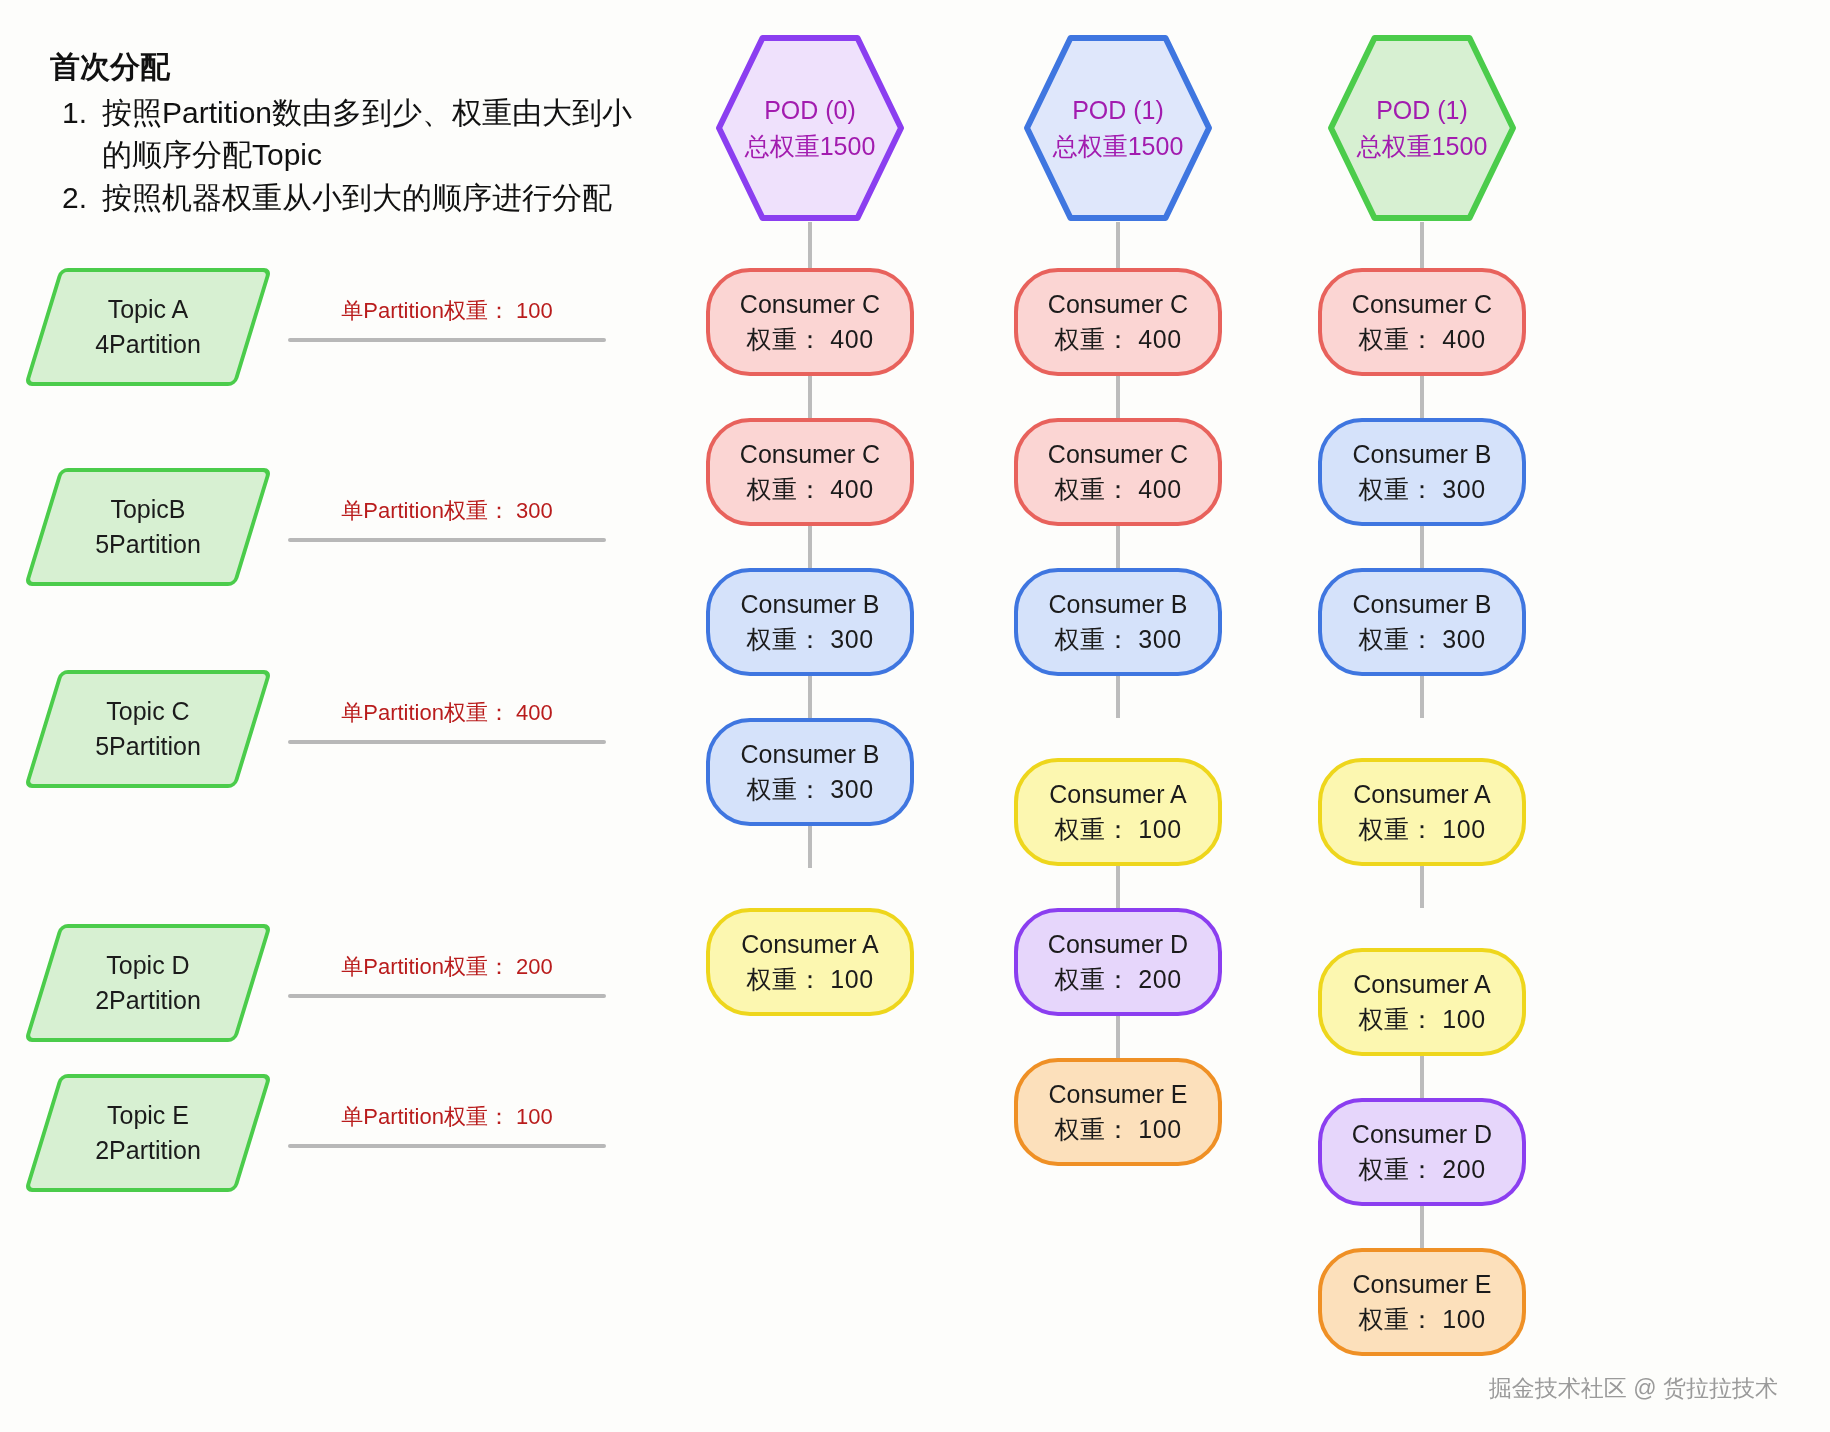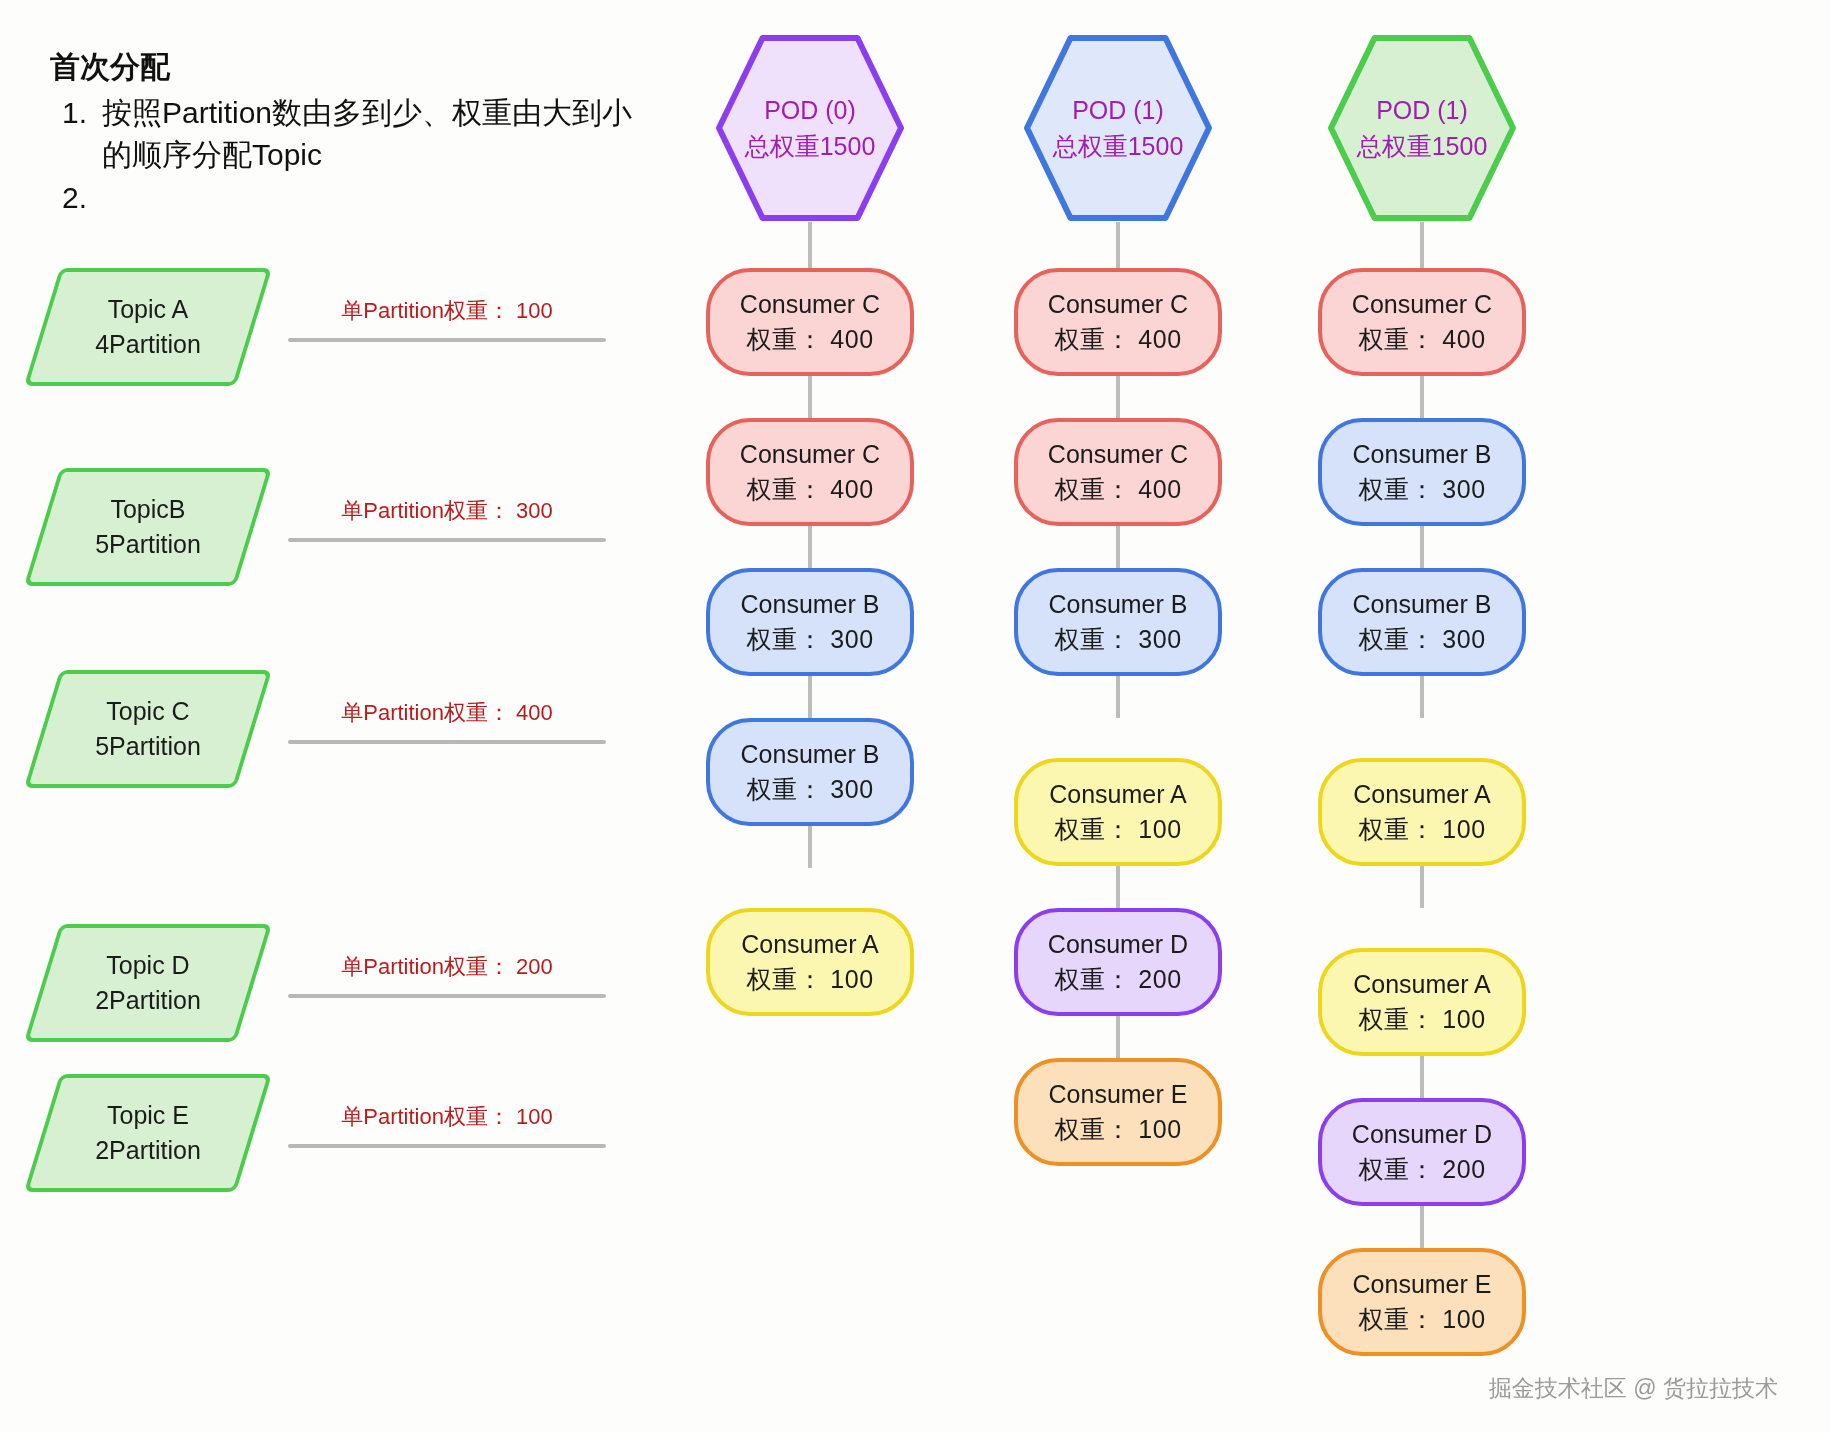--- a/index.html
+++ b/index.html
@@ -116,20 +116,21 @@
   <div id="legend-block">
     <div id="legend-title">首次分配</div>
     <ul id="legend-list">
       <li>
         <span class="num">1.</span>
         <span>按照Partition数由多到少、权重由大到小</span>
         <span class="l2">的顺序分配Topic</span>
       </li>
       <li>
         <span class="num">2.</span>
+        <span>按照机器权重从小到大的顺序进行分配</span>
       </li>
     </ul>
   </div>
 
   <div class="topic-row" style="top:268px;">
     <div class="topic-shape"></div>
     <div class="topic-text">
       <span>Topic A</span>
       <span>4Partition</span>
     </div>

